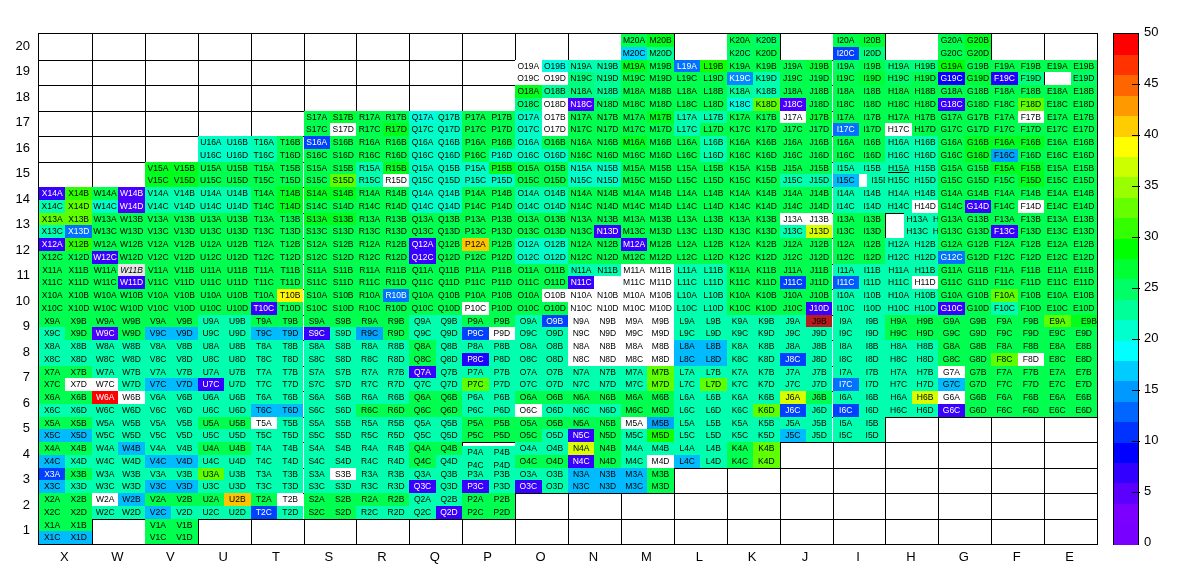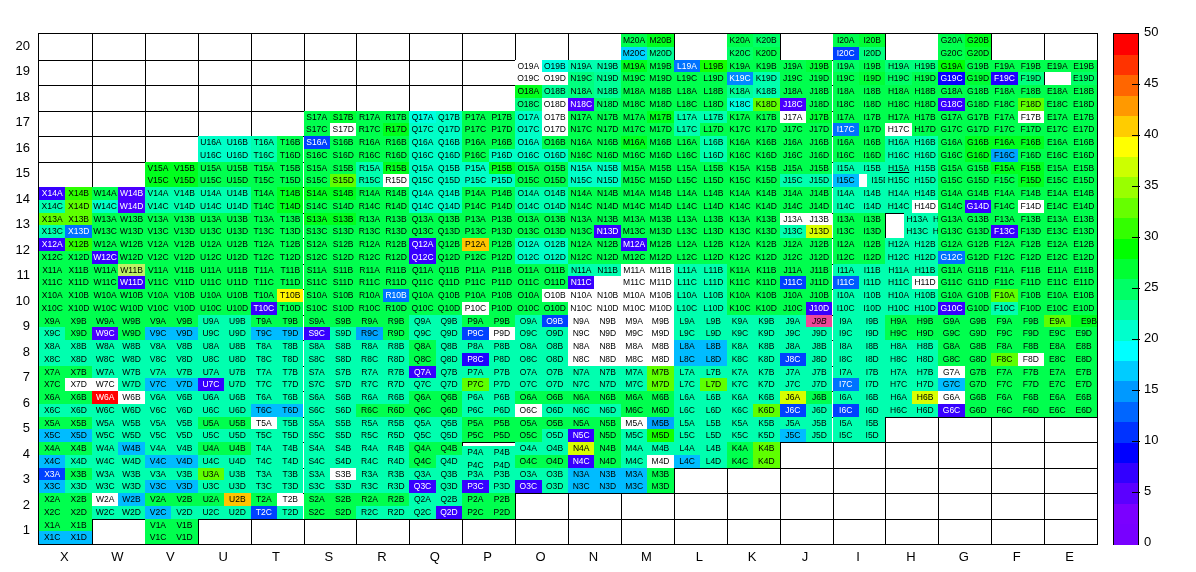--- a/index.html
+++ b/index.html
@@ -919,21 +919,21 @@
           <div class="sub sD" style="background: rgb(0, 255, 78); color: rgb(0, 0, 0);">E12D</div>
         </div>
         <div class="cell" style="left: 0px; top: 229.5px; width: 52.9px; height: 25.5px;">
           <div class="sub sA" style="background: rgb(0, 255, 78); color: rgb(0, 0, 0);">X11A</div>
           <div class="sub sB" style="background: rgb(0, 255, 78); color: rgb(0, 0, 0);">X11B</div>
           <div class="sub sC" style="background: rgb(0, 255, 78); color: rgb(0, 0, 0);">X11C</div>
           <div class="sub sD" style="background: rgb(0, 255, 78); color: rgb(0, 0, 0);">X11D</div>
         </div>
         <div class="cell" style="left: 52.9px; top: 229.5px; width: 52.9px; height: 25.5px;">
           <div class="sub sA" style="background: rgb(0, 255, 78); color: rgb(0, 0, 0);">W11A</div>
-          <div class="sub sB" style="background: #bef264; color: rgb(0, 0, 0);">W11B</div>
+          <div class="sub sB" style="background: #e5e5e5; color: rgb(0, 0, 0); font-style: italic;">W11B</div>
           <div class="sub sC" style="background: rgb(0, 255, 78); color: rgb(0, 0, 0);">W11C</div>
           <div class="sub sD" style="background: rgb(55, 0, 255); color: rgb(255, 255, 255);">W11D</div>
         </div>
         <div class="cell" style="left: 105.8px; top: 229.5px; width: 52.9px; height: 25.5px;">
           <div class="sub sA" style="background: rgb(0, 255, 78); color: rgb(0, 0, 0);">V11A</div>
           <div class="sub sB" style="background: rgb(0, 255, 78); color: rgb(0, 0, 0);">V11B</div>
           <div class="sub sC" style="background: rgb(0, 255, 78); color: rgb(0, 0, 0);">V11C</div>
           <div class="sub sD" style="background: rgb(0, 255, 78); color: rgb(0, 0, 0);">V11D</div>
         </div>
         <div class="cell" style="left: 158.7px; top: 229.5px; width: 52.9px; height: 25.5px;">
@@ -1237,21 +1237,21 @@
           <div class="sub sD" style="background: rgb(0, 255, 175); color: rgb(0, 0, 0);">L9D</div>
         </div>
         <div class="cell" style="left: 687.7px; top: 280.5px; width: 52.9px; height: 25.5px;">
           <div class="sub sA" style="background: rgb(0, 255, 175); color: rgb(0, 0, 0);">K9A</div>
           <div class="sub sB" style="background: rgb(0, 255, 175); color: rgb(0, 0, 0);">K9B</div>
           <div class="sub sC" style="background: rgb(0, 255, 175); color: rgb(0, 0, 0);">K9C</div>
           <div class="sub sD" style="background: rgb(0, 255, 175); color: rgb(0, 0, 0);">K9D</div>
         </div>
         <div class="cell" style="left: 740.6px; top: 280.5px; width: 52.9px; height: 25.5px;">
           <div class="sub sA" style="background: rgb(0, 255, 175); color: rgb(0, 0, 0);">J9A</div>
-          <div class="sub sB" style="background: #ec4899; color: rgb(0, 0, 0); font-style: italic;">J9B</div>
+          <div class="sub sB" style="background: #b91c1c; color: rgb(0, 0, 0);">J9B</div>
           <div class="sub sC" style="background: rgb(0, 255, 175); color: rgb(0, 0, 0);">J9C</div>
           <div class="sub sD" style="background: rgb(0, 255, 175); color: rgb(0, 0, 0);">J9D</div>
         </div>
         <div class="cell" style="left: 793.5px; top: 280.5px; width: 52.9px; height: 25.5px;">
           <div class="sub sA" style="background: rgb(0, 255, 175); color: rgb(0, 0, 0);">I9A</div>
           <div class="sub sB" style="background: rgb(0, 255, 175); color: rgb(0, 0, 0);">I9B</div>
           <div class="sub sC" style="background: rgb(0, 255, 175); color: rgb(0, 0, 0);">I9C</div>
           <div class="sub sD" style="background: rgb(0, 255, 175); color: rgb(0, 0, 0);">I9D</div>
         </div>
         <div class="cell" style="left: 846.4px; top: 280.5px; width: 52.9px; height: 25.5px;">

